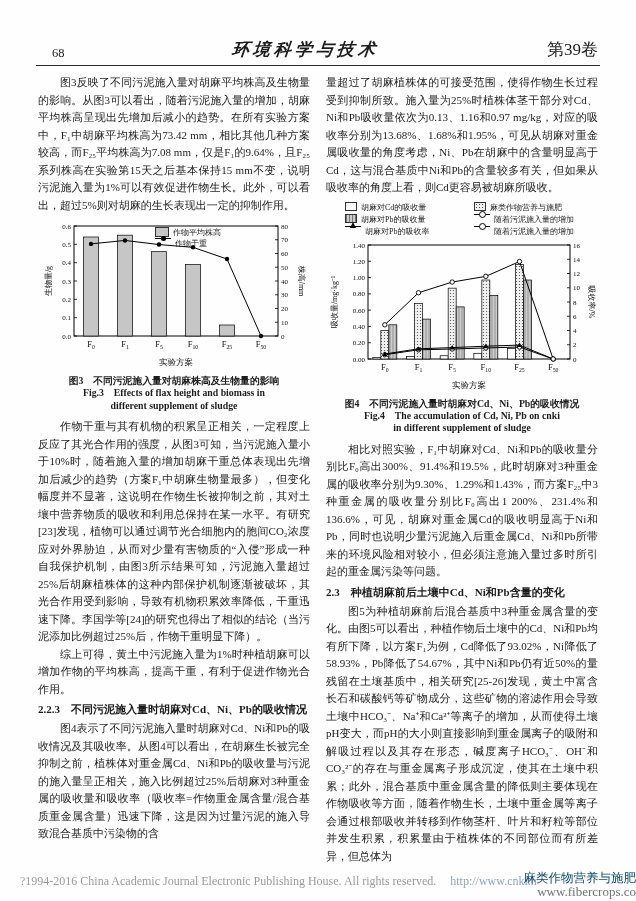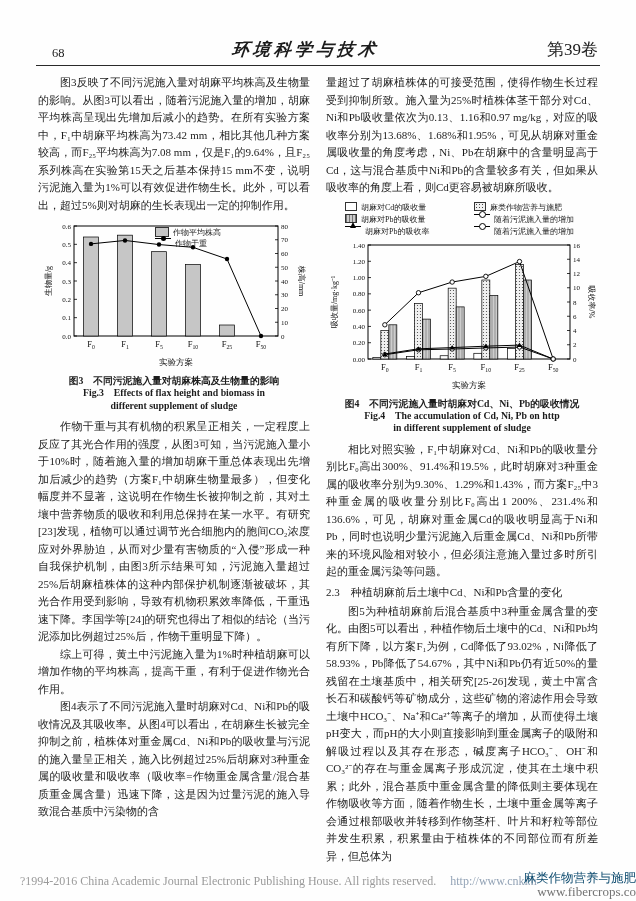--- a/index.html
+++ b/index.html
@@ -9,21 +9,21 @@
           padding:34px 38px 4px 52px;}
   .pageno{font-size:12.5px;margin-top:12px;}
   .journal{font-size:17px;font-weight:bold;font-style:italic;letter-spacing:4px;
            transform:skewX(-6deg);}
   .volume{font-size:17px;}
   .rule{border-top:1.6px solid #2a2a2a;margin:0 36px 8px 36px;}
   .columns{display:flex;gap:16px;padding:0 38px;}
   .col{width:274px;}
   .para{margin:0;font-size:11px;line-height:17.5px;text-align:justify;}
   .indent{text-indent:2em;}
-  .heading{margin:3px 0 2px 0;font-size:11px;line-height:17px;font-weight:normal;text-align:justify;}
+  .heading{margin:3px 0 2px 0;font-size:11px;line-height:17px;font-weight:bold;text-align:justify;}
   .figure{margin:5px 0 6px 0;}
   .chartwrap{position:relative;margin:0 auto;}
   .cap-zh{text-align:center;font-size:9.8px;font-weight:bold;line-height:13px;margin-top:3px;}
   .cap-en{text-align:center;font-size:9.8px;font-weight:bold;line-height:12.5px;}
   
   .fig3-legend{position:absolute;left:108px;top:8px;font-size:8px;line-height:11px;}
   .fig4-legend{width:248px;margin:0 auto 1px auto;display:grid;
                grid-template-columns:1fr 1fr;column-gap:10px;row-gap:1px;
                font-size:8px;line-height:11px;}
   .lg{display:flex;align-items:flex-start;gap:4px;white-space:nowrap;padding-left:7px;}
@@ -143,20 +143,21 @@
             </div>
           </div>
         </div>
         <div class="cap-zh">图3　不同污泥施入量对胡麻株高及生物量的影响</div>
         <div class="cap-en">Fig.3　Effects of flax height and biomass in</div>
         <div class="cap-en">different supplement of sludge</div>
       </div>
 
       <p class="para indent">作物干重与其有机物的积累呈正相关，一定程度上反应了其光合作用的强度，从图3可知，当污泥施入量小于10%时，随着施入量的增加胡麻干重总体表现出先增加后减少的趋势（方案F₁中胡麻生物量最多），但变化幅度并不显著，这说明在作物生长被抑制之前，其对土壤中营养物质的吸收和利用总保持在某一水平。有研究[23]发现，植物可以通过调节光合细胞内的胞间CO₂浓度应对外界胁迫，从而对少量有害物质的“入侵”形成一种自我保护机制，由图3所示结果可知，污泥施入量超过25%后胡麻植株体的这种内部保护机制逐渐被破坏，其光合作用受到影响，导致有机物积累效率降低，干重迅速下降。李国学等[24]的研究也得出了相似的结论（当污泥添加比例超过25%后，作物干重明显下降）。</p>
       <p class="para indent">综上可得，黄土中污泥施入量为1%时种植胡麻可以增加作物的平均株高，提高干重，有利于促进作物光合作用。</p>
+      <p class="heading">2.2.3　不同污泥施入量时胡麻对Cd、Ni、Pb的吸收情况</p>
       <p class="para indent">图4表示了不同污泥施入量时胡麻对Cd、Ni和Pb的吸收情况及其吸收率。从图4可以看出，在胡麻生长被完全抑制之前，植株体对重金属Cd、Ni和Pb的吸收量与污泥的施入量呈正相关，施入比例超过25%后胡麻对3种重金属的吸收量和吸收率（吸收率=作物重金属含量/混合基质重金属含量）迅速下降，这是因为过量污泥的施入导致混合基质中污染物的含</p>
     </div>
 
     <div class="col">
       <p class="para">量超过了胡麻植株体的可接受范围，使得作物生长过程受到抑制所致。施入量为25%时植株体茎干部分对Cd、Ni和Pb吸收量依次为0.13、1.16和0.97 mg/kg，对应的吸收率分别为13.68%、1.68%和1.95%，可见从胡麻对重金属吸收量的角度考虑，Ni、Pb在胡麻中的含量明显高于Cd，这与混合基质中Ni和Pb的含量较多有关，但如果从吸收率的角度上看，则Cd更容易被胡麻所吸收。</p>
 
       <div class="figure">
         <div class="fig4-legend">
           <div class="lg">
             <span class="sw-box"></span>
@@ -271,21 +272,21 @@
               <path d="M58.83333333333333 86.80000000000001 L 92.5 54.7375 L 126.16666666666667 44.05 L 159.83333333333331 38.35000000000001 L 193.5 23.53 L 227.16666666666666 121" fill="none" stroke="#000" stroke-width="1"></path>
               <circle cx="58.83333333333333" cy="86.80000000000001" r="2.2" fill="#fff" stroke="#000" stroke-width="0.9"></circle>
               <circle cx="92.5" cy="54.7375" r="2.2" fill="#fff" stroke="#000" stroke-width="0.9"></circle>
               <circle cx="126.16666666666667" cy="44.05" r="2.2" fill="#fff" stroke="#000" stroke-width="0.9"></circle>
               <circle cx="159.83333333333331" cy="38.35000000000001" r="2.2" fill="#fff" stroke="#000" stroke-width="0.9"></circle>
               <circle cx="193.5" cy="23.53" r="2.2" fill="#fff" stroke="#000" stroke-width="0.9"></circle>
               <circle cx="227.16666666666666" cy="121" r="2.2" fill="#fff" stroke="#000" stroke-width="0.9"></circle>
             </svg>
         </div>
         <div class="cap-zh">图4　不同污泥施入量时胡麻对Cd、Ni、Pb的吸收情况</div>
-        <div class="cap-en">Fig.4　The accumulation of Cd, Ni, Pb on http</div>
+        <div class="cap-en">Fig.4　The accumulation of Cd, Ni, Pb on cnki</div>
         <div class="cap-en">in different supplement of sludge</div>
       </div>
 
       <p class="para indent">相比对照实验，F₁中胡麻对Cd、Ni和Pb的吸收量分别比F₀高出300%、91.4%和19.5%，此时胡麻对3种重金属的吸收率分别为9.30%、1.29%和1.43%，而方案F₂₅中3种重金属的吸收量分别比F₀高出1 200%、231.4%和136.6%，可见，胡麻对重金属Cd的吸收明显高于Ni和Pb，同时也说明少量污泥施入后重金属Cd、Ni和Pb所带来的环境风险相对较小，但必须注意施入量过多时所引起的重金属污染等问题。</p>
       <p class="heading">2.3　种植胡麻前后土壤中Cd、Ni和Pb含量的变化</p>
       <p class="para indent">图5为种植胡麻前后混合基质中3种重金属含量的变化。由图5可以看出，种植作物后土壤中的Cd、Ni和Pb均有所下降，以方案F₁为例，Cd降低了93.02%，Ni降低了58.93%，Pb降低了54.67%，其中Ni和Pb仍有近50%的量残留在土壤基质中，相关研究[25-26]发现，黄土中富含长石和碳酸钙等矿物成分，这些矿物的溶滤作用会导致土壤中HCO₃⁻、Na⁺和Ca²⁺等离子的增加，从而使得土壤pH变大，而pH的大小则直接影响到重金属离子的吸附和解吸过程以及其存在形态，碱度离子HCO₃⁻、OH⁻和CO₃²⁻的存在与重金属离子形成沉淀，使其在土壤中积累；此外，混合基质中重金属含量的降低则主要体现在作物吸收等方面，随着作物生长，土壤中重金属等离子会通过根部吸收并转移到作物茎杆、叶片和籽粒等部位并发生积累，积累量由于植株体的不同部位而有所差异，但总体为</p>
     </div>
   </div>
 
   <div class="footer">

